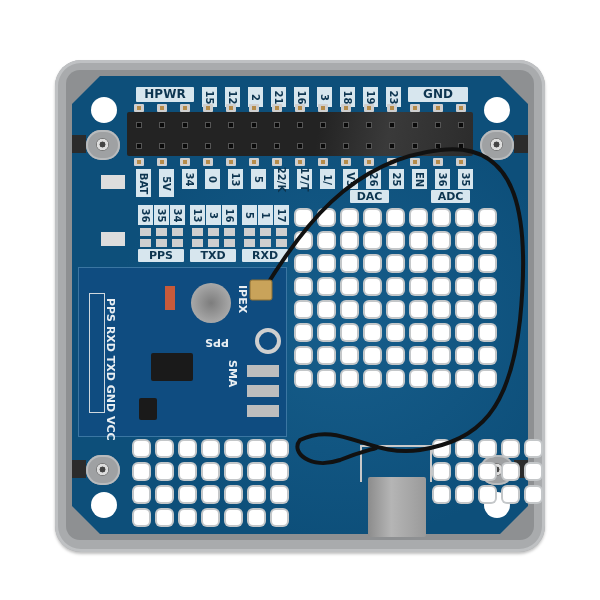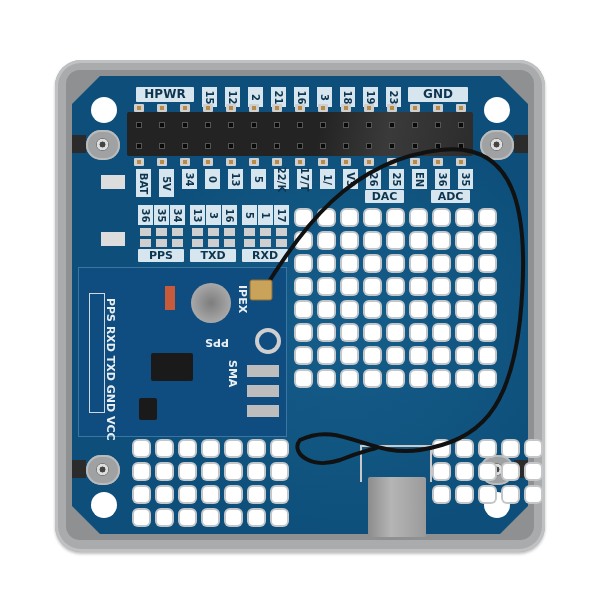--- a/index.html
+++ b/index.html
@@ -201,21 +201,21 @@
       <div class="vlabel" style="left: 412px; top: 169px; height: 20px;">
         <span>EN</span>
       </div>
       <div class="vlabel" style="left: 435px; top: 169px; height: 20px;">
         <span>36</span>
       </div>
       <div class="vlabel" style="left: 458px; top: 169px; height: 20px;">
         <span>35</span>
       </div>
     </div>
-  <div class="label" style="left:365px;top:190px;width:39px;height:13px;font-size:11px;line-height:13px">DAC</div>
+  <div class="label" style="left:350px;top:190px;width:39px;height:13px;font-size:11px;line-height:13px">DAC</div>
   <div class="label" style="left:431px;top:190px;width:39px;height:13px;font-size:11px;line-height:13px">ADC</div>
 
   <div class="smd" style="left:101px;top:175px;width:24px;height:14px;background:#ddd"></div>
   <div class="smd" style="left:101px;top:232px;width:24px;height:14px;background:#ddd"></div>
 
   <div id="select-pins">
       <div class="vlabel" style="left: 138px; top: 205px;">
         <span>36</span>
       </div>
       <div class="vlabel" style="left: 154px; top: 205px;">

